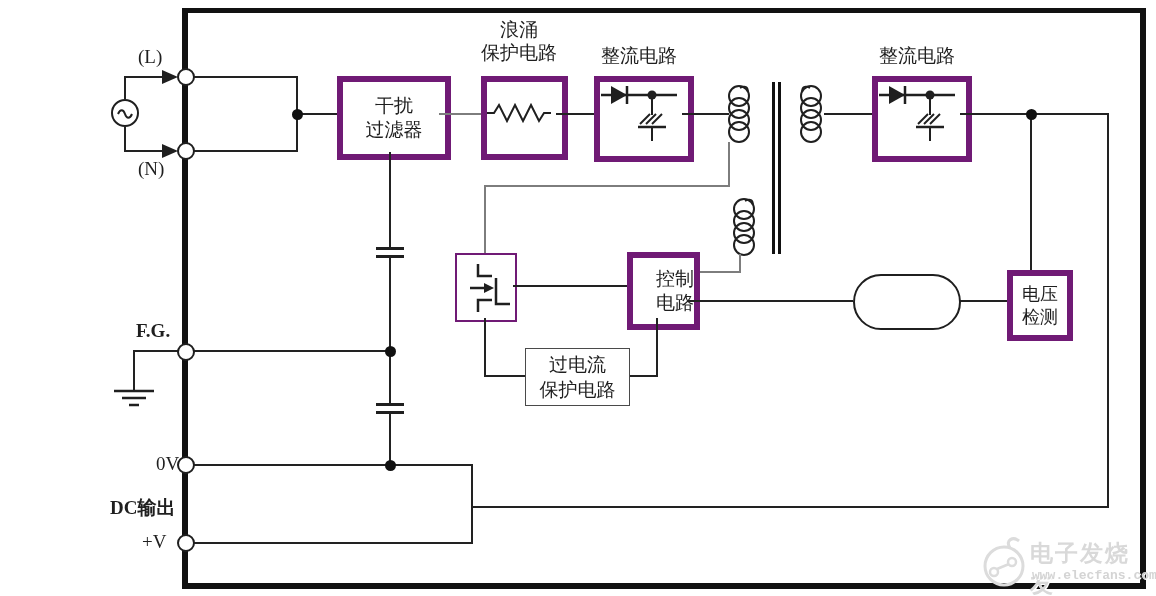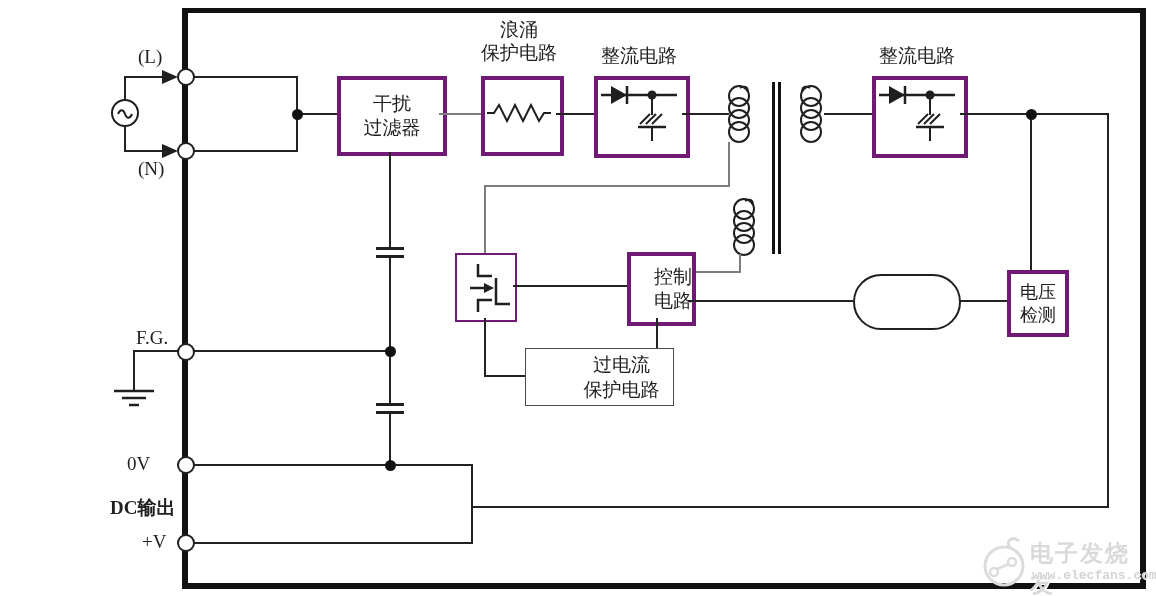--- a/index.html
+++ b/index.html
@@ -4,21 +4,21 @@
 <style>
   html,body{margin:0;padding:0;background:#fff;}
   #canvas{
     position:relative;width:1156px;height:596px;background:#fff;overflow:hidden;
     font-family:"Liberation Serif","DejaVu Serif",serif;color:#1f1f1f;
   }
   .frame{position:absolute;background:#111;}
   .wire{position:absolute;background:#222;}
   .wire.gray{background:#7d7d7d;}
   .box{
-    position:absolute;border:4px solid #701a75;background:#fff;
+    position:absolute;border:6px solid #701a75;background:#fff;
     display:flex;flex-direction:column;align-items:center;justify-content:center;
     font-size:19px;line-height:24px;text-align:center;
   }
   .box.thin{border-width:1.5px;border-color:#4a4a4a;}
   .terminal{
     position:absolute;width:14px;height:14px;border:2.5px solid #1f1f1f;border-radius:50%;
     background:#fff;z-index:5;
   }
   .dot{position:absolute;width:11px;height:11px;background:#111;border-radius:50%;z-index:4;}
   .lbl{position:absolute;font-size:19px;line-height:22px;white-space:nowrap;}
@@ -86,21 +86,21 @@
   <div class="wire" style="left:389px;top:152px;width:2px;height:95px;"></div>
   <div class="capplate" style="left:376px;top:247px;"></div>
   <div class="capplate" style="left:376px;top:255px;"></div>
   <div class="wire" style="left:389px;top:258px;width:2px;height:145px;"></div>
   <div class="capplate" style="left:376px;top:403px;"></div>
   <div class="capplate" style="left:376px;top:411px;"></div>
   <div class="wire" style="left:389px;top:414px;width:2px;height:52px;"></div>
   <div class="dot" style="left:385px;top:346px;"></div>
   <div class="dot" style="left:385px;top:460px;"></div>
 
-  <div class="lbl" style="left:136px;top:327px;">F.G.</div>
+  <div class="lbl" style="left:136px;top:320px;font-weight:bold;">F.G.</div>
   <div class="wire" style="left:194px;top:350px;width:196px;height:2px;"></div>
   <div class="wire" style="left:133px;top:350px;width:45px;height:2px;"></div>
   <div class="wire" style="left:133px;top:350px;width:2px;height:41px;"></div>
   <svg style="left:112px;top:389px;" width="44" height="22">
     <line x1="2" y1="2" x2="42" y2="2" stroke="#1f1f1f" stroke-width="2.5"></line>
     <line x1="10" y1="9" x2="34" y2="9" stroke="#1f1f1f" stroke-width="2.5"></line>
     <line x1="17" y1="16" x2="27" y2="16" stroke="#1f1f1f" stroke-width="2.5"></line>
   </svg>
 
   <div class="caption" style="left:455px;top:18px;width:128px;">
@@ -196,21 +196,21 @@
   <div class="wire" style="left:484px;top:318px;width:2px;height:59px;"></div>
   <div class="wire" style="left:484px;top:375px;width:41px;height:2px;"></div>
 
   <div class="box" style="left:627px;top:252px;width:61px;height:66px;align-items:flex-end;">
     <span>控制</span>
     <span>电路</span>
   </div>
   <div class="wire" style="left:656px;top:318px;width:2px;height:59px;"></div>
   <div class="wire" style="left:628px;top:375px;width:30px;height:2px;"></div>
 
-  <div class="box thin" style="left:525px;top:348px;width:103px;height:56px;font-size:19px;line-height:25px;padding-left:44px;">
+  <div class="box thin" style="left:525px;top:348px;width:103px;height:56px;font-size:19px;line-height:25px;">
     <span>过电流</span>
     <span>保护电路</span>
   </div>
 
   <div class="wire" style="left:688px;top:300px;width:165px;height:2px;"></div>
 
   <div class="pill" style="left:853px;top:274px;width:104px;height:52px;"></div>
   <svg style="left:855px;top:276px;" width="100" height="48" viewBox="0 0 100 48">
     <line x1="38" y1="10" x2="38" y2="38" stroke="#1f1f1f" stroke-width="2.5"></line>
     <line x1="50" y1="6" x2="38" y2="17" stroke="#1f1f1f" stroke-width="2"></line>
@@ -230,21 +230,21 @@
   <div class="box" style="left:1007px;top:270px;width:54px;height:59px;font-size:18px;line-height:23px;">
     <span>电压</span>
     <span>检测</span>
   </div>
   <div class="wire" style="left:1030px;top:114px;width:2px;height:156px;"></div>
 
   <div class="wire" style="left:194px;top:464px;width:279px;height:2px;"></div>
   <div class="wire" style="left:471px;top:464px;width:2px;height:80px;"></div>
   <div class="wire" style="left:194px;top:542px;width:279px;height:2px;"></div>
 
-  <div class="lbl" style="left:127px;top:453px;">0V</div>
+  <div class="lbl" style="left:156px;top:453px;">0V</div>
   <div class="lbl" style="left:142px;top:531px;">+V</div>
   <div class="lbl" style="left:110px;top:497px;font-weight:bold;">DC输出</div>
 
   <div class="wm">
     <svg style="left:2px;top:2px;" width="50" height="56" viewBox="0 0 50 56">
       <circle cx="24" cy="32" r="19" fill="none" stroke="#dcdcdc" stroke-width="3"></circle>
       <path d="M30,14 C25,6 33,2 39,7" fill="none" stroke="#dcdcdc" stroke-width="3"></path>
       <circle cx="14" cy="38" r="4" fill="none" stroke="#dcdcdc" stroke-width="2.5"></circle>
       <circle cx="32" cy="28" r="4" fill="none" stroke="#dcdcdc" stroke-width="2.5"></circle>
       <line x1="17" y1="35" x2="29" y2="30" stroke="#dcdcdc" stroke-width="2.5"></line>

